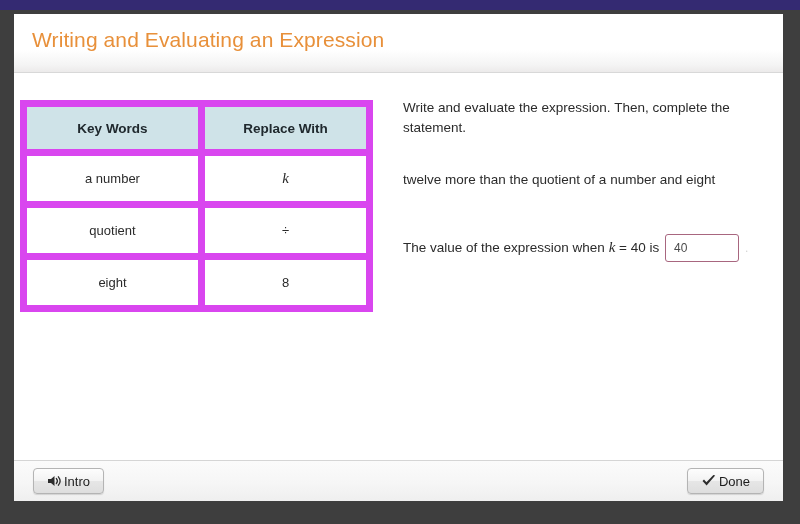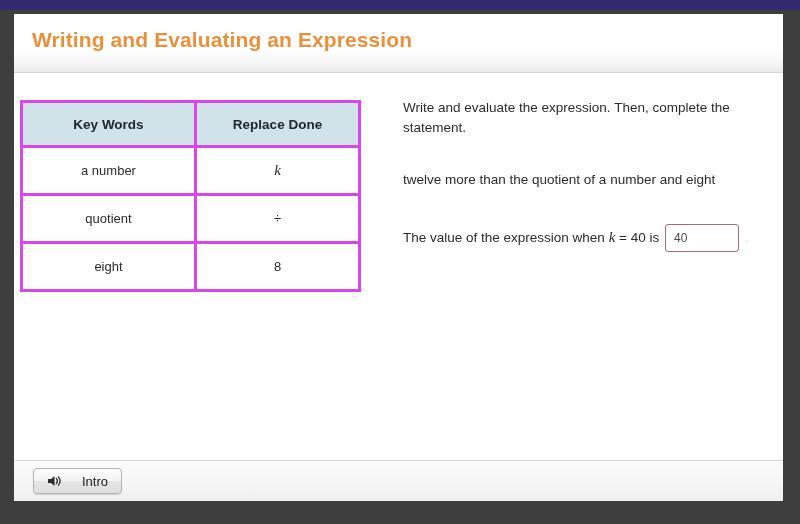--- a/index.html
+++ b/index.html
@@ -51,21 +51,21 @@
     height: 59px;
     background: linear-gradient(to bottom, #ffffff 0%, #ffffff 62%, #f4f4f4 88%, #eceaea 100%);
     border-bottom: 1px solid #d8d8d8;
     box-sizing: border-box;
   }
   #page-title {
     position: absolute;
     left: 18px;
     top: 14px;
     font-size: 21px;
-    font-weight: bold;
+    font-weight: normal;
     color: #e8903a;
     letter-spacing: 0.1px;
     white-space: nowrap;
   }
 
   
   #body-area {
     position: absolute;
     left: 0;
     top: 60px;
@@ -78,21 +78,21 @@
   #keywords-table {
     position: absolute;
     left: 6px;
     top: 26px;
     width: 332px;
     border-collapse: collapse;
     table-layout: fixed;
   }
   #keywords-table th,
   #keywords-table td {
-    border: 3px solid #d946ef;
+    border: 7px solid #d946ef;
     text-align: center;
     font-size: 13px;
     color: #2b2b2b;
     height: 45px;
     padding: 0;
     font-weight: normal;
   }
   #keywords-table th {
     background: #cfe3e8;
     font-weight: bold;
@@ -117,21 +117,21 @@
   }
   .prompt-line {
     font-size: 13.5px;
     color: #2b2b2b;
     line-height: 20px;
   }
   #prompt-instruction { width: 360px; }
   #prompt-expression { margin-top: 32px; }
 
   #answer-line {
-    margin-top: 34px;
+    margin-top: 44px;
     font-size: 13.5px;
     color: #2b2b2b;
     line-height: 20px;
     width: 372px;
   }
   #answer-line .var-k {
     font-family: "Liberation Serif", serif;
     font-style: italic;
     font-size: 15px;
   }
@@ -167,21 +167,21 @@
     border-top: 1px solid #d5d5d5;
     box-sizing: border-box;
   }
 
   .pill-button {
     position: absolute;
     top: 7px;
     height: 26px;
     display: flex;
     align-items: center;
-    gap: 20px;
+    gap: 2px;
     padding: 0 13px;
     background: linear-gradient(to bottom, #fdfdfd 0%, #f3f3f3 48%, #e6e6e6 52%, #dedede 100%);
     border: 1px solid #b4b4b4;
     border-radius: 4px;
     box-shadow: 0 1px 1px rgba(0,0,0,0.13);
     font-size: 13px;
     color: #222222;
     cursor: pointer;
     box-sizing: border-box;
   }
@@ -203,21 +203,21 @@
     <div id="header">
       <div id="page-title">Writing and Evaluating an Expression</div>
     </div>
 
     <div id="body-area">
 
       <table id="keywords-table">
         <thead>
           <tr>
             <th class="col-a">Key Words</th>
-            <th class="col-b">Replace Done</th>
+            <th class="col-b">Replace With</th>
           </tr>
         </thead>
         <tbody>
           <tr>
             <td>a number</td>
             <td>
               <span class="italic-var">k</span>
             </td>
           </tr>
           <tr>
@@ -253,17 +253,25 @@
         <span class="btn-icon">
           <svg width="15" height="14" viewBox="0 0 15 14">
             <path d="M1 5 h3 L7.5 2 v10 L4 9 H1 z" fill="#2d2d2d"></path>
             <path d="M9.3 4.4 a4 4 0 0 1 0 5.2" stroke="#2d2d2d" stroke-width="1.3" fill="none" stroke-linecap="round"></path>
             <path d="M11.4 2.8 a6.6 6.6 0 0 1 0 8.4" stroke="#2d2d2d" stroke-width="1.3" fill="none" stroke-linecap="round"></path>
           </svg>
         </span>
         <span class="btn-label">Intro</span>
       </div>
 
+      <div id="done-button" class="pill-button">
+        <span class="btn-icon">
+          <svg width="16" height="14" viewBox="0 0 16 14">
+            <path d="M1.5 7 L5.6 11.4 L14.2 1.6 L12.4 1 L5.4 8.3 L3 5.6 z" fill="#2d2d2d"></path>
+          </svg>
+        </span>
+        <span class="btn-label">Done</span>
+      </div>
 
     </div>
 
   </div>
 </div>
 
 </body></html>

